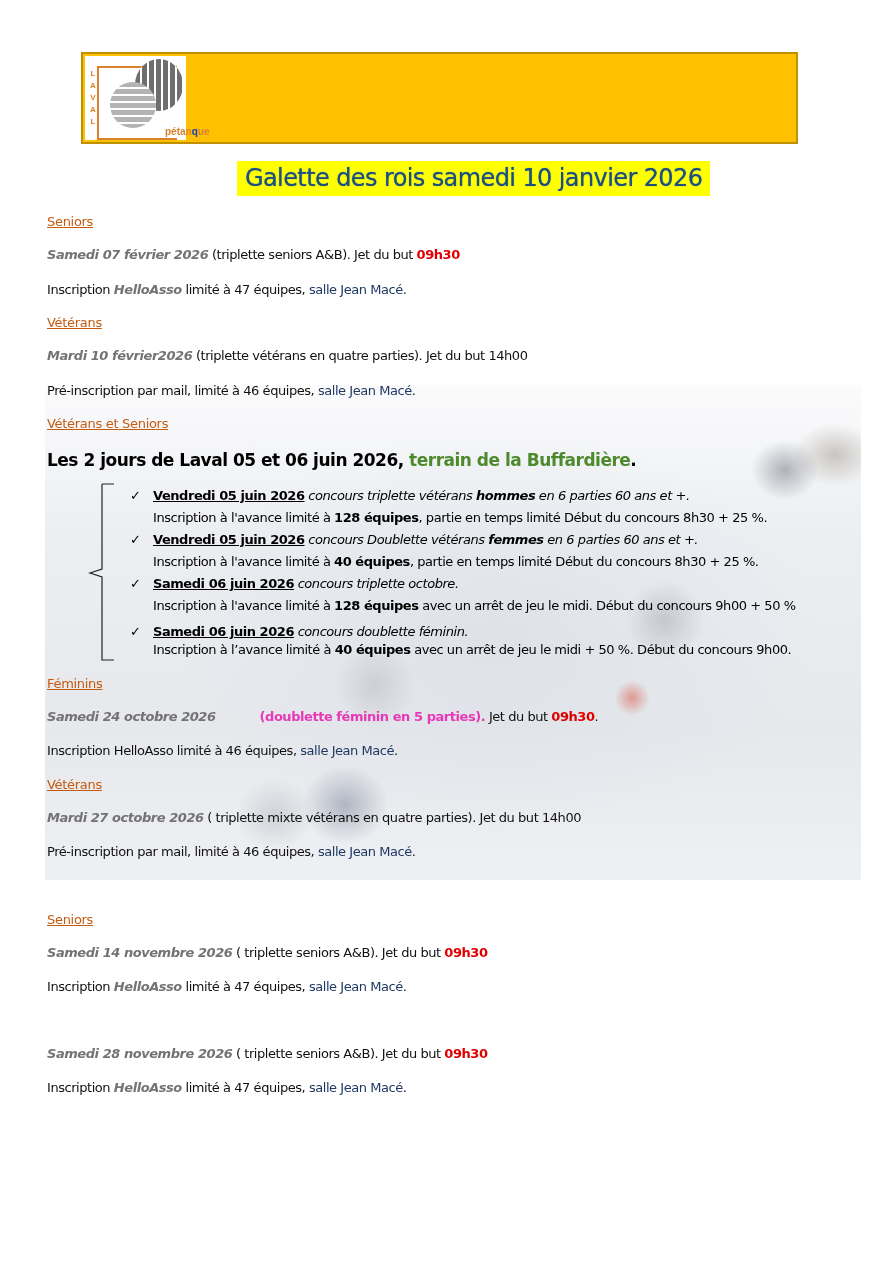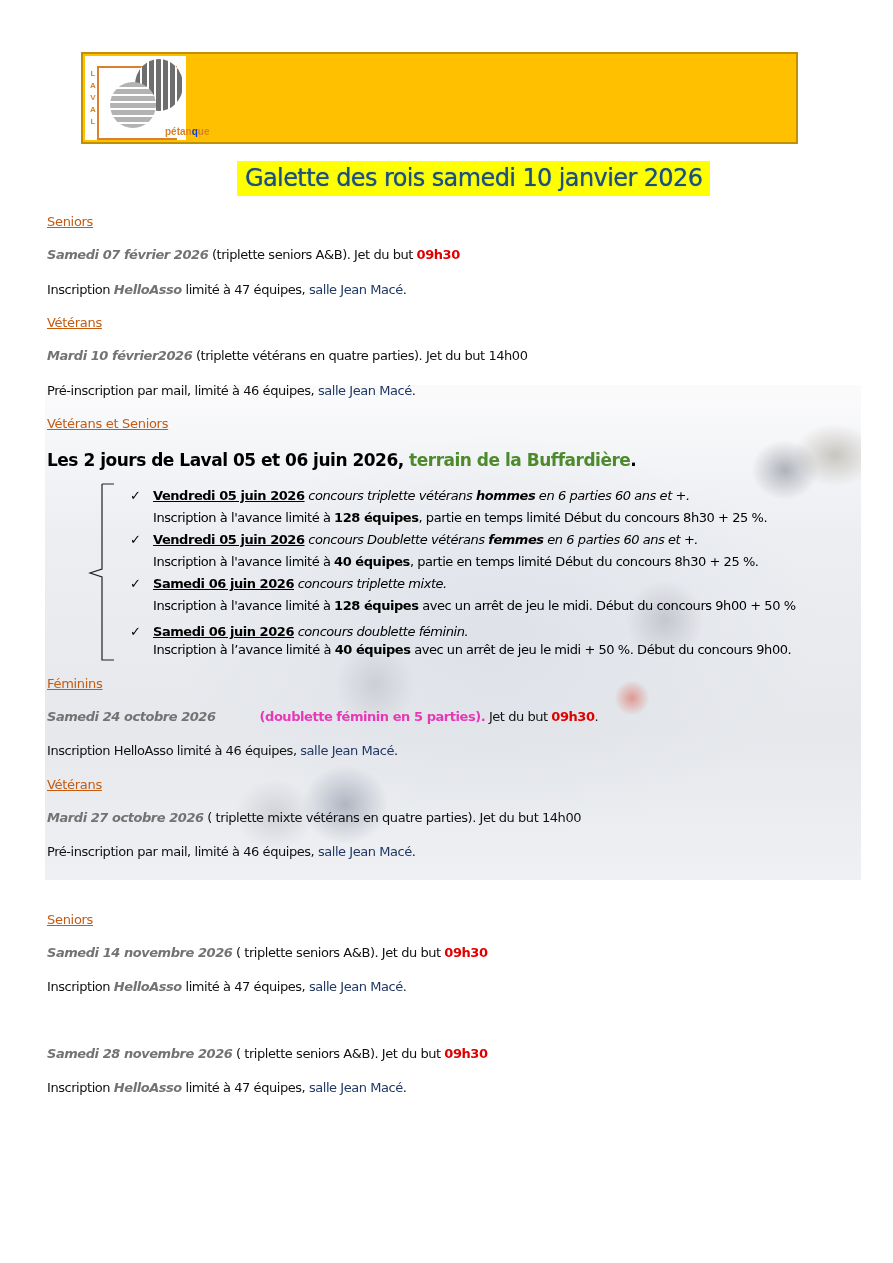--- a/index.html
+++ b/index.html
@@ -153,21 +153,21 @@
   </div>
 
   <div class="bullet" style="top:532px">
     <span class="check">✓</span><span class="date">Vendredi 05 juin 2026</span><i> concours Doublette vétérans </i><i><b>femmes</b></i><i> en 6 parties 60 ans et +.</i>
   </div>
   <div class="sub" style="top:554px">
     <span>Inscription à l'avance limité à </span><b>40 équipes</b><span>, partie en temps limité Début du concours 8h30 + 25 %.</span>
   </div>
 
   <div class="bullet" style="top:576px">
-    <span class="check">✓</span><span class="date">Samedi 06 juin 2026</span><i> concours triplette mixte.</i>
+    <span class="check">✓</span><span class="date">Samedi 06 juin 2026</span><i> concours triplette octobre.</i>
   </div>
   <div class="sub" style="top:598px">
     <span>Inscription à l'avance limité à </span><b>128 équipes</b><span> avec un arrêt de jeu le midi. Début du concours 9h00 + 50 %</span>
   </div>
 
   <div class="bullet" style="top:624px">
     <span class="check">✓</span><span class="date">Samedi 06 juin 2026</span><i> concours doublette féminin.</i>
   </div>
   <div class="sub" style="top:642px">
     <span>Inscription à l’avance limité à </span><b>40 équipes</b><span> avec un arrêt de jeu le midi + 50 %. Début du concours 9h00.</span>

